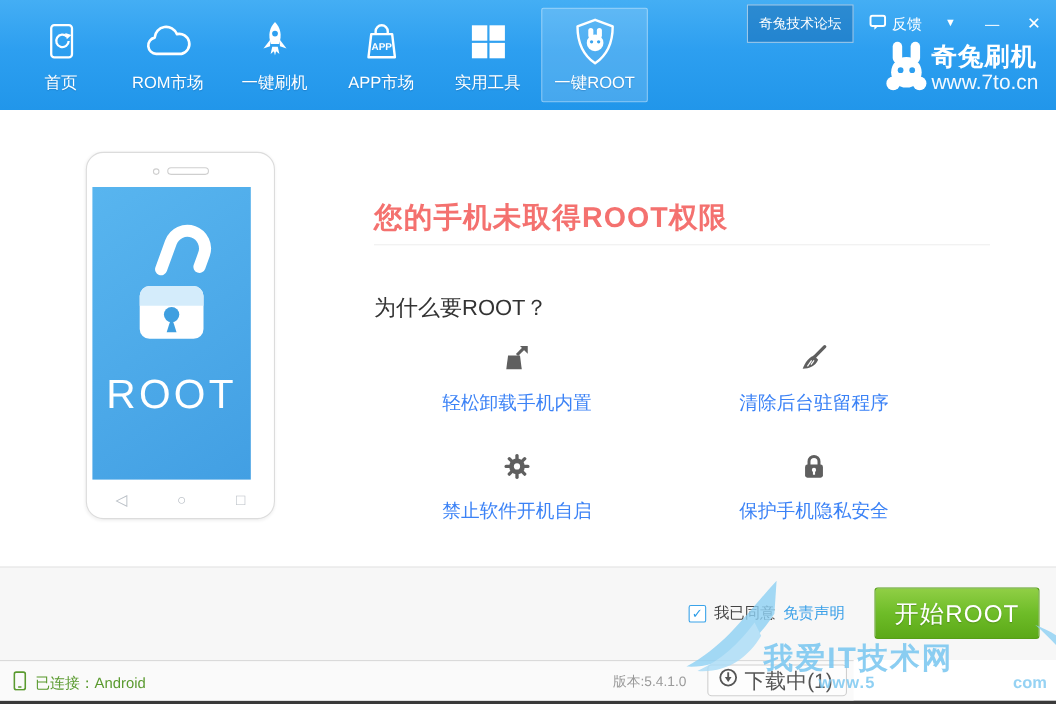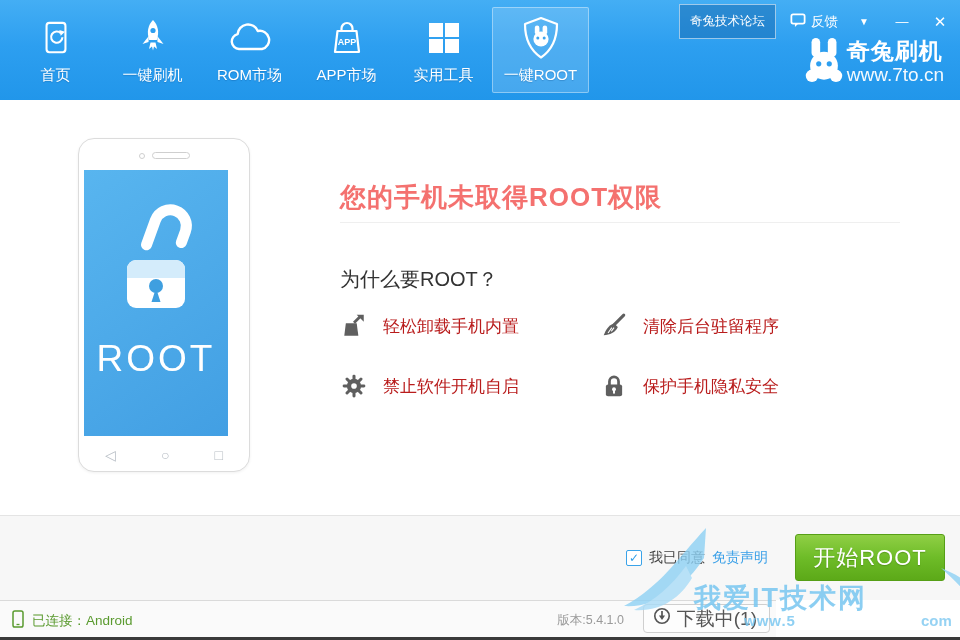--- a/index.html
+++ b/index.html
@@ -47,21 +47,21 @@
                   font-size:37px; letter-spacing:3px; font-weight:400; }
   .phone-nav { position:absolute; left:0; bottom:8px; width:100%; display:flex; justify-content:space-between;
                padding:0 26px; color:#b9bfc6; font-size:14px; }
 
   
   .page-title { position:absolute; left:340px; top:80px; font-size:26px; font-weight:bold; color:#f4716f; letter-spacing:1px; }
   .title-divider { position:absolute; left:340px; top:122px; width:560px; height:1px; background:#efefef; }
   .question { position:absolute; left:340px; top:166px; font-size:20px; color:#333; }
   .features { position:absolute; left:340px; top:212px; width:540px; display:grid;
               grid-template-columns:260px 280px; row-gap:32px; }
-  .feature { display:flex; align-items:center; gap:15px; color:#b91c1c; font-size:17px; }
+  .feature { display:flex; align-items:center; gap:15px; color:#3b82f6; font-size:17px;flex-direction:column; }
   .feature .ficon { width:28px; height:28px; display:flex; align-items:center; justify-content:center; }
 
   
   .action-bar { position:absolute; left:0; top:515px; width:960px; height:85px;
                 background:#f7f7f7; border-top:1px solid #e4e4e4; }
   .agree-row { position:absolute; right:192px; top:33px; display:flex; align-items:center; gap:7px; font-size:14px; color:#444; }
   .checkbox { width:16px; height:16px; background:#fff; border:1px solid #3aa3e9; border-radius:2px;
               display:flex; align-items:center; justify-content:center; cursor:pointer;
               color:#2d9de8; font-size:12px; font-weight:bold; line-height:1; }
   .disclaimer { color:#3aa0e8; cursor:pointer; text-decoration:none; }
@@ -107,38 +107,38 @@
             <rect x="8" y="3" width="20" height="31" rx="3" fill="none" stroke="#fff" stroke-width="2.2"></rect>
             <path d="M 23.2 14 a 6 6 0 1 0 1.6 4.2" fill="none" stroke="#fff" stroke-width="2.2"></path>
             <polygon points="21.5,10.5 27.5,12.5 23,16.5" fill="#fff"></polygon>
           </svg>
         </span>
         <span class="tlabel">首页</span>
       </div>
 
       <div class="tab">
         <span class="ticon">
+          <svg width="46" height="34" viewBox="0 0 46 34">
+            <path d="M 35 28 H 12 A 7.5 7.5 0 0 1 10.6 13.2 A 10.5 10.5 0 0 1 30.8 10 A 8 8 0 0 1 35 28 Z" fill="none" stroke="#fff" stroke-width="2.4" stroke-linejoin="round"></path>
+          </svg>
+        </span>
+        <span class="tlabel">ROM市场</span>
+      </div>
+
+      <div class="tab">
+        <span class="ticon">
           <svg width="36" height="40" viewBox="0 0 36 40">
             <path d="M18 2 C23 7 24.5 14 21.8 22 L14.2 22 C11.5 14 13 7 18 2 Z" fill="#fff"></path>
             <circle cx="18" cy="12.5" r="2.6" fill="#2d9ff0"></circle>
             <path d="M13.8 18 L7.5 26 L13.5 24 Z" fill="#fff"></path>
             <path d="M22.2 18 L28.5 26 L22.5 24 Z" fill="#fff"></path>
             <path d="M15.5 24.5 L14 31 L17 28.5 L18 32.5 L19 28.5 L22 31 L20.5 24.5 Z" fill="#fff"></path>
           </svg>
         </span>
         <span class="tlabel">一键刷机</span>
-      </div>
-
-      <div class="tab">
-        <span class="ticon">
-          <svg width="46" height="34" viewBox="0 0 46 34">
-            <path d="M 35 28 H 12 A 7.5 7.5 0 0 1 10.6 13.2 A 10.5 10.5 0 0 1 30.8 10 A 8 8 0 0 1 35 28 Z" fill="none" stroke="#fff" stroke-width="2.4" stroke-linejoin="round"></path>
-          </svg>
-        </span>
-        <span class="tlabel">ROM市场</span>
       </div>
 
       <div class="tab">
         <span class="ticon">
           <svg width="38" height="38" viewBox="0 0 38 38">
             <path d="M13.5 12 v-2.5 a5.5 5.5 0 0 1 11 0 V 12" fill="none" stroke="#fff" stroke-width="2.2"></path>
             <path d="M9.5 12 H 28.5 L 31 33 H 7 Z" fill="none" stroke="#fff" stroke-width="2.2" stroke-linejoin="round"></path>
             <text x="19" y="26" text-anchor="middle" font-size="9" font-weight="bold" fill="#fff" font-family="Liberation Sans, DejaVu Sans, sans-serif">APP</text>
           </svg>
         </span>

